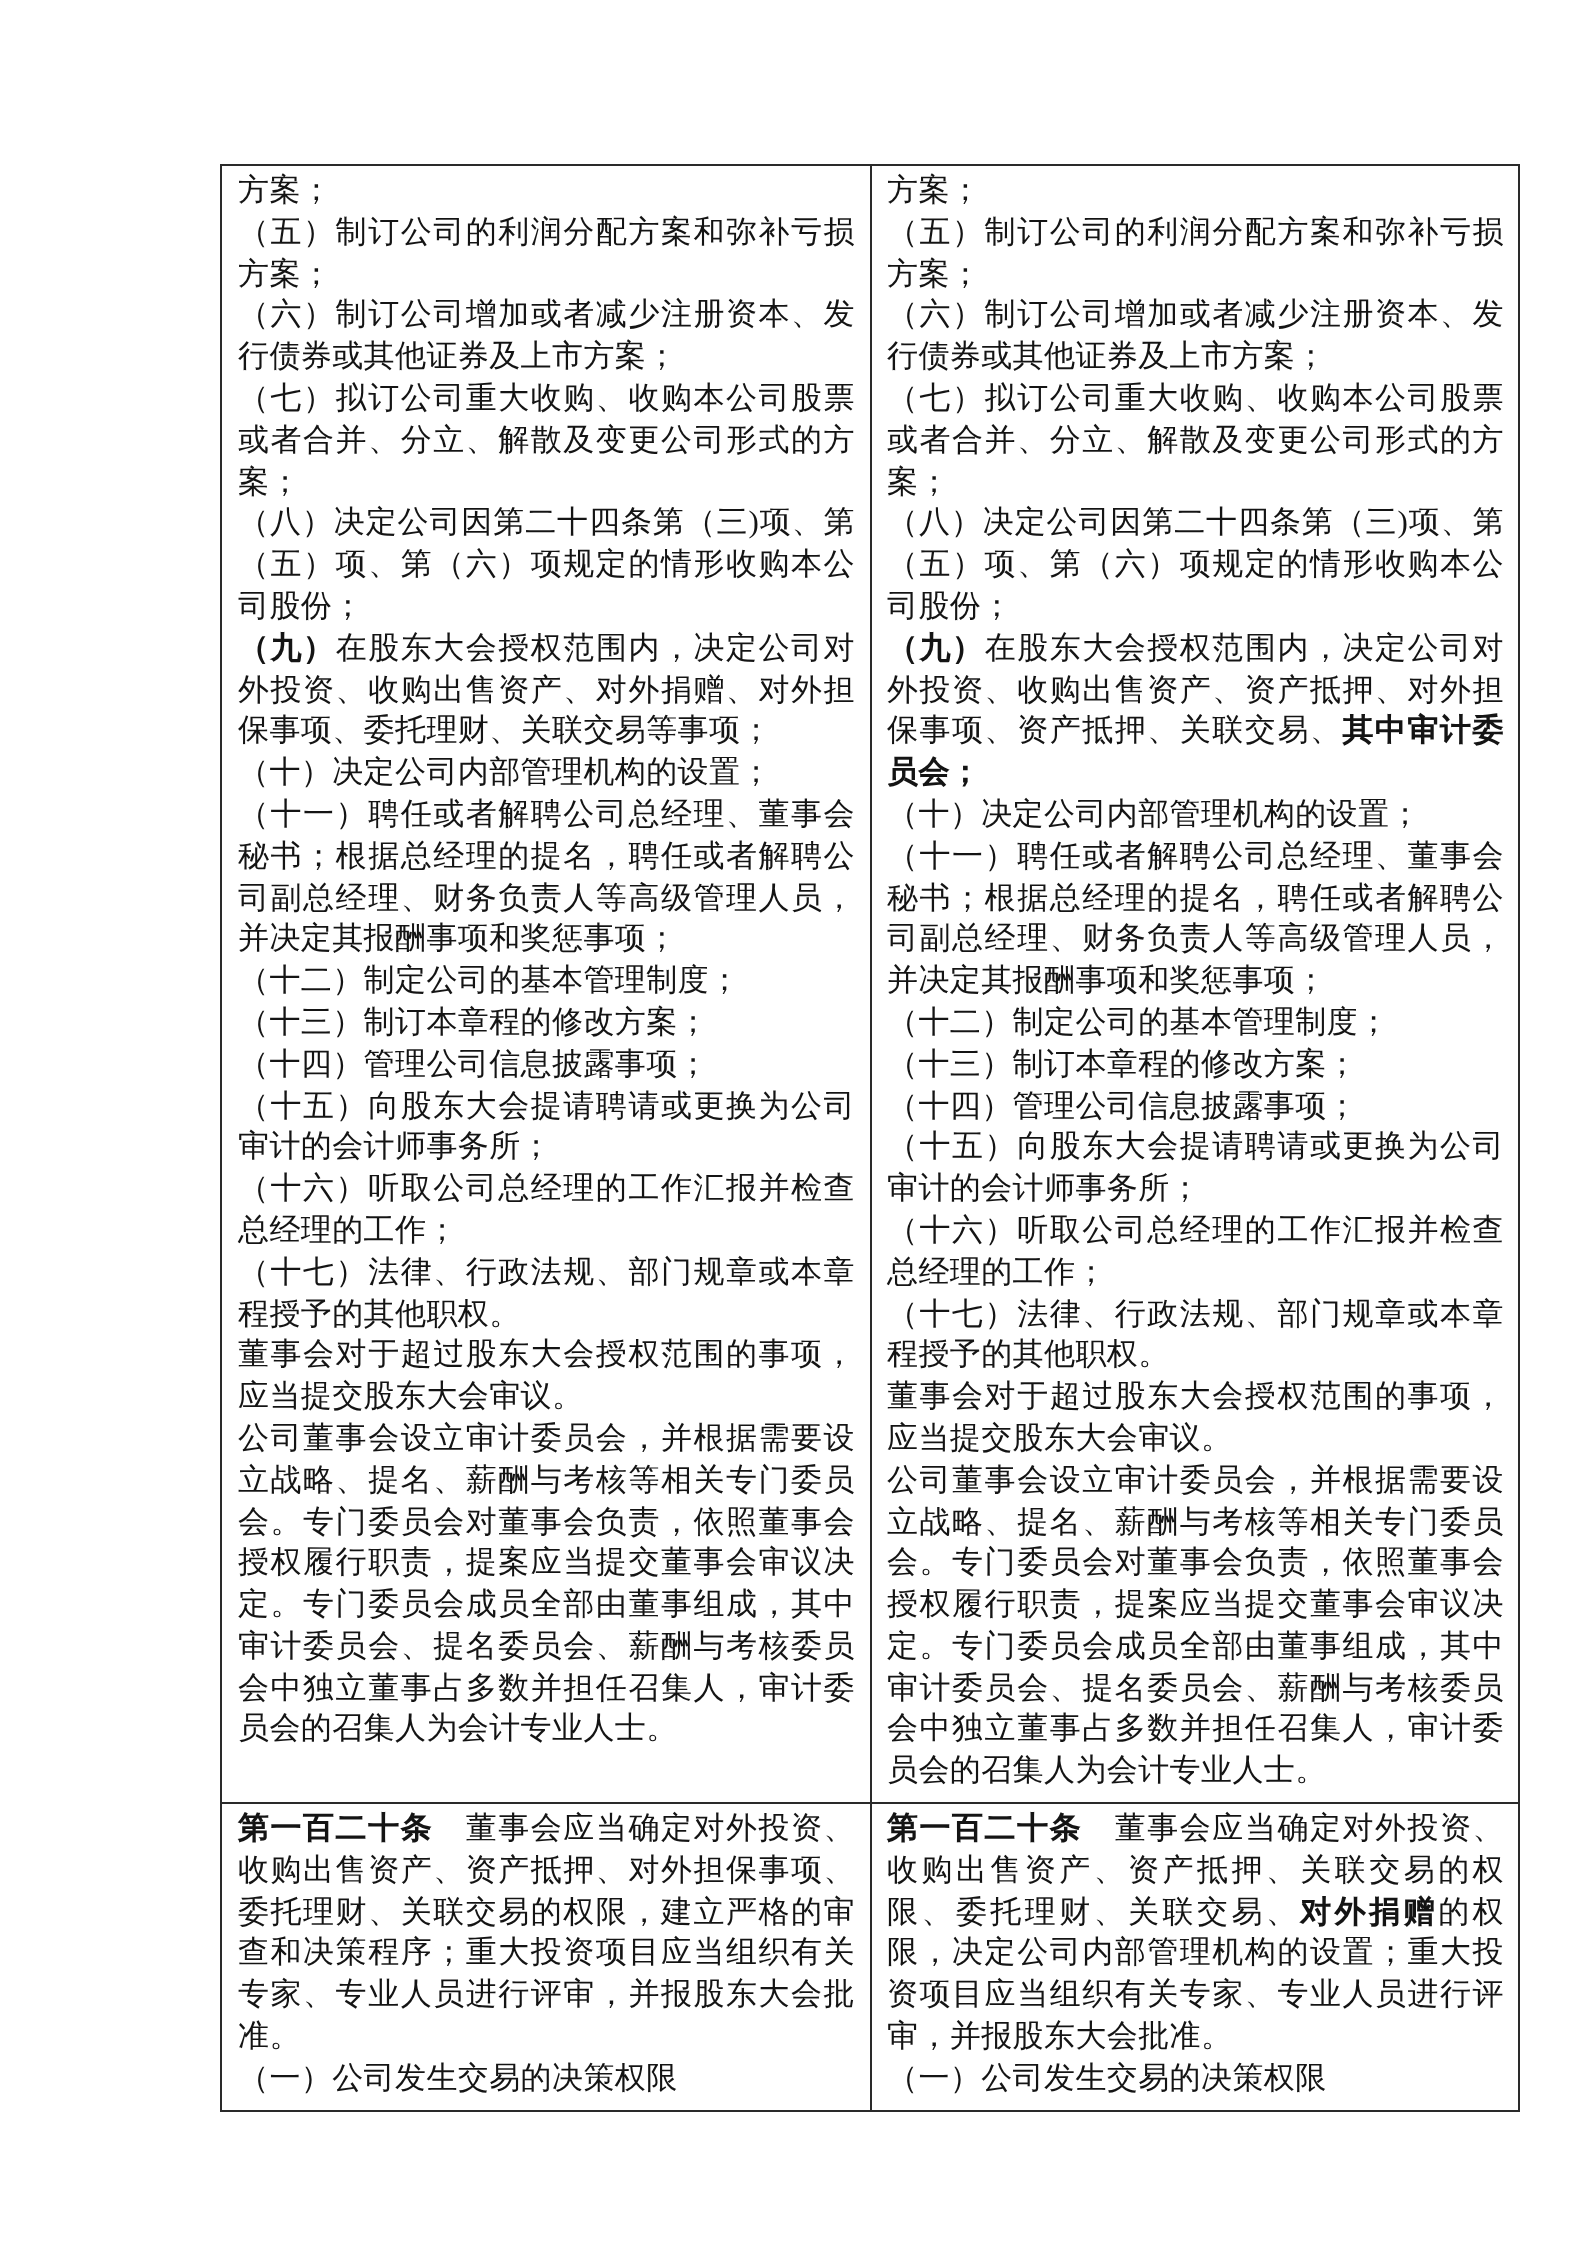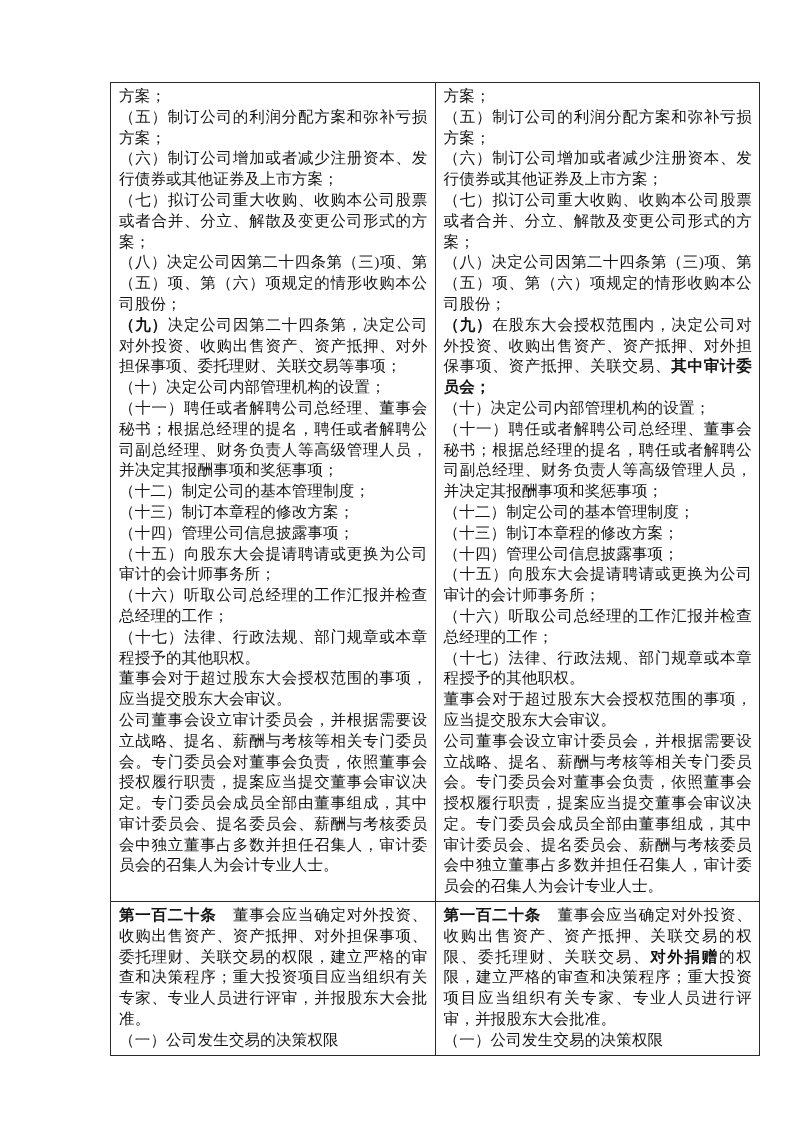--- a/index.html
+++ b/index.html
@@ -51,21 +51,21 @@
 <div class="page">
   <table class="doc-table">
     <tbody>
       <tr class="row-first">
         <td>
             <p class="para"><span>方案；</span></p>
             <p class="para"><span>（五）制订公司的利润分配方案和弥补亏损方案；</span></p>
             <p class="para"><span>（六）制订公司增加或者减少注册资本、发行债券或其他证券及上市方案；</span></p>
             <p class="para"><span>（七）拟订公司重大收购、收购本公司股票或者合并、分立、解散及变更公司形式的方案；</span></p>
             <p class="para"><span>（八）决定公司因第二十四条第（三)项、第（五）项、第（六）项规定的情形收购本公司股份；</span></p>
-            <p class="para"><b>（九）</b><span>决定公司因第二十四条第，决定公司对外投资、收购出售资产、资产抵押、对外担保事项、委托理财、关联交易等事项；</span></p>
+            <p class="para"><b>（九）</b><span>在股东大会授权范围内，决定公司对外投资、收购出售资产、对外捐赠、对外担保事项、委托理财、关联交易等事项；</span></p>
             <p class="para"><span>（十）决定公司内部管理机构的设置；</span></p>
             <p class="para"><span>（十一）聘任或者解聘公司总经理、董事会秘书；根据总经理的提名，聘任或者解聘公司副总经理、财务负责人等高级管理人员，并决定其报酬事项和奖惩事项；</span></p>
             <p class="para"><span>（十二）制定公司的基本管理制度；</span></p>
             <p class="para"><span>（十三）制订本章程的修改方案；</span></p>
             <p class="para"><span>（十四）管理公司信息披露事项；</span></p>
             <p class="para"><span>（十五）向股东大会提请聘请或更换为公司审计的会计师事务所；</span></p>
             <p class="para"><span>（十六）听取公司总经理的工作汇报并检查总经理的工作；</span></p>
             <p class="para"><span>（十七）法律、行政法规、部门规章或本章程授予的其他职权。</span></p>
             <p class="para"><span>董事会对于超过股东大会授权范围的事项，应当提交股东大会审议。</span></p>
             <p class="para"><span>公司董事会设立审计委员会，并根据需要设立战略、提名、薪酬与考核等相关专门委员会。专门委员会对董事会负责，依照董事会授权履行职责，提案应当提交董事会审议决定。专门委员会成员全部由董事组成，其中审计委员会、提名委员会、薪酬与考核委员会中独立董事占多数并担任召集人，审计委员会的召集人为会计专业人士。</span></p>
@@ -88,19 +88,19 @@
             <p class="para"><span>董事会对于超过股东大会授权范围的事项，应当提交股东大会审议。</span></p>
             <p class="para"><span>公司董事会设立审计委员会，并根据需要设立战略、提名、薪酬与考核等相关专门委员会。专门委员会对董事会负责，依照董事会授权履行职责，提案应当提交董事会审议决定。专门委员会成员全部由董事组成，其中审计委员会、提名委员会、薪酬与考核委员会中独立董事占多数并担任召集人，审计委员会的召集人为会计专业人士。</span></p>
           </td>
       </tr>
       <tr class="row-second">
         <td>
             <p class="para"><b>第一百二十条</b><span>　董事会应当确定对外投资、收购出售资产、资产抵押、对外担保事项、委托理财、关联交易的权限，建立严格的审查和决策程序；重大投资项目应当组织有关专家、专业人员进行评审，并报股东大会批准。</span></p>
             <p class="para"><span>（一）公司发生交易的决策权限</span></p>
           </td>
         <td>
-            <p class="para"><b>第一百二十条</b><span>　董事会应当确定对外投资、收购出售资产、资产抵押、关联交易的权限、委托理财、关联交易、</span><b>对外捐赠</b><span>的权限，建立严格的审查和决策程序；重大投资项目应当组织有关专家、专业人员进行评审，并报股东大会批准。</span></p>
+            <p class="para"><b>第一百二十条</b><span>　董事会应当确定对外投资、收购出售资产、资产抵押、关联交易的权限、委托理财、关联交易、</span><b>对外捐赠</b><span>的权限，决定公司内部管理机构的设置；重大投资项目应当组织有关专家、专业人员进行评审，并报股东大会批准。</span></p>
             <p class="para"><span>（一）公司发生交易的决策权限</span></p>
           </td>
       </tr>
     </tbody>
   </table>
 </div>
 
 </body></html>

